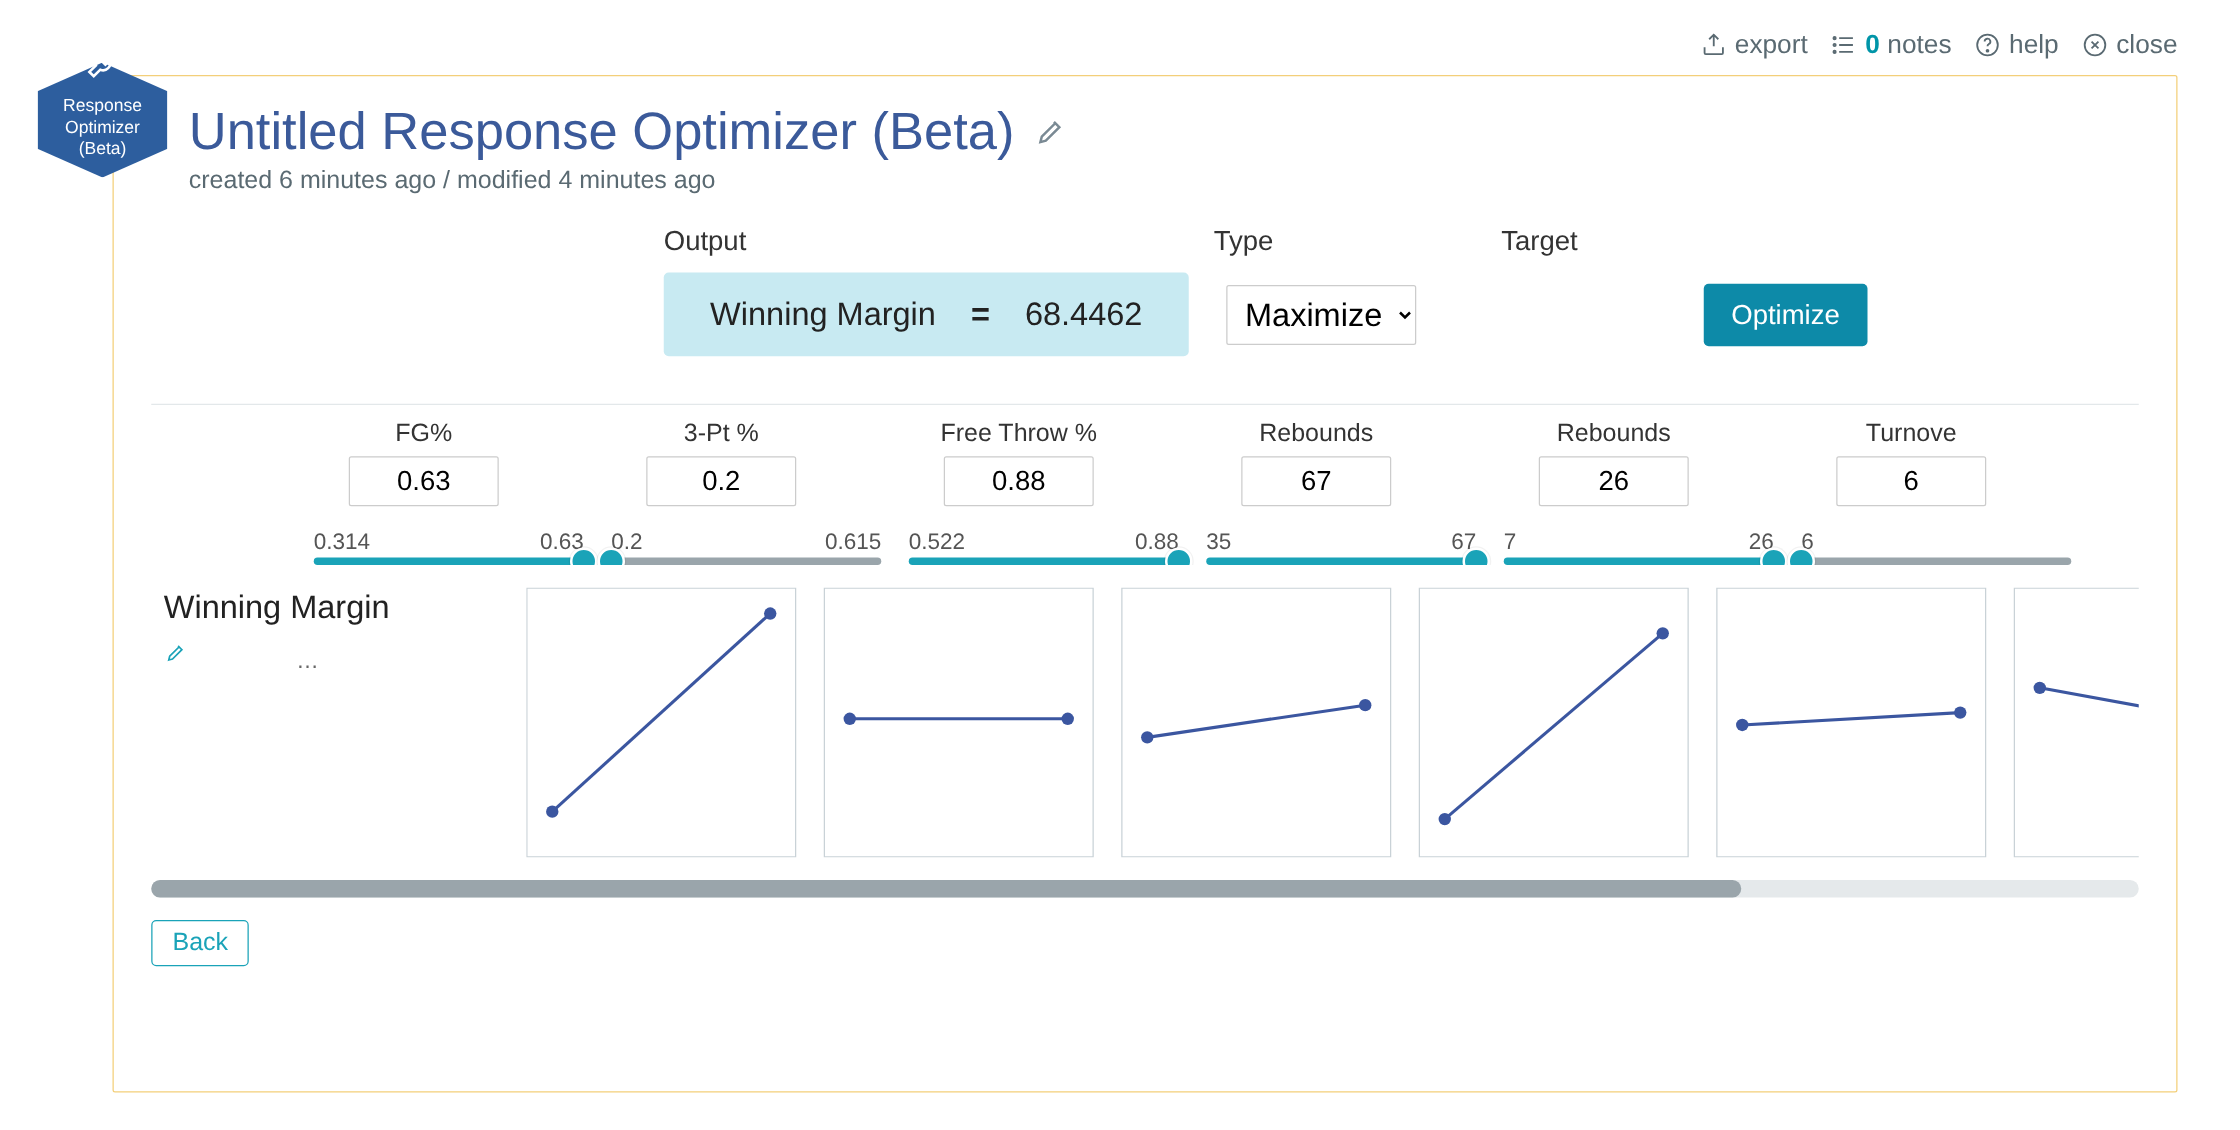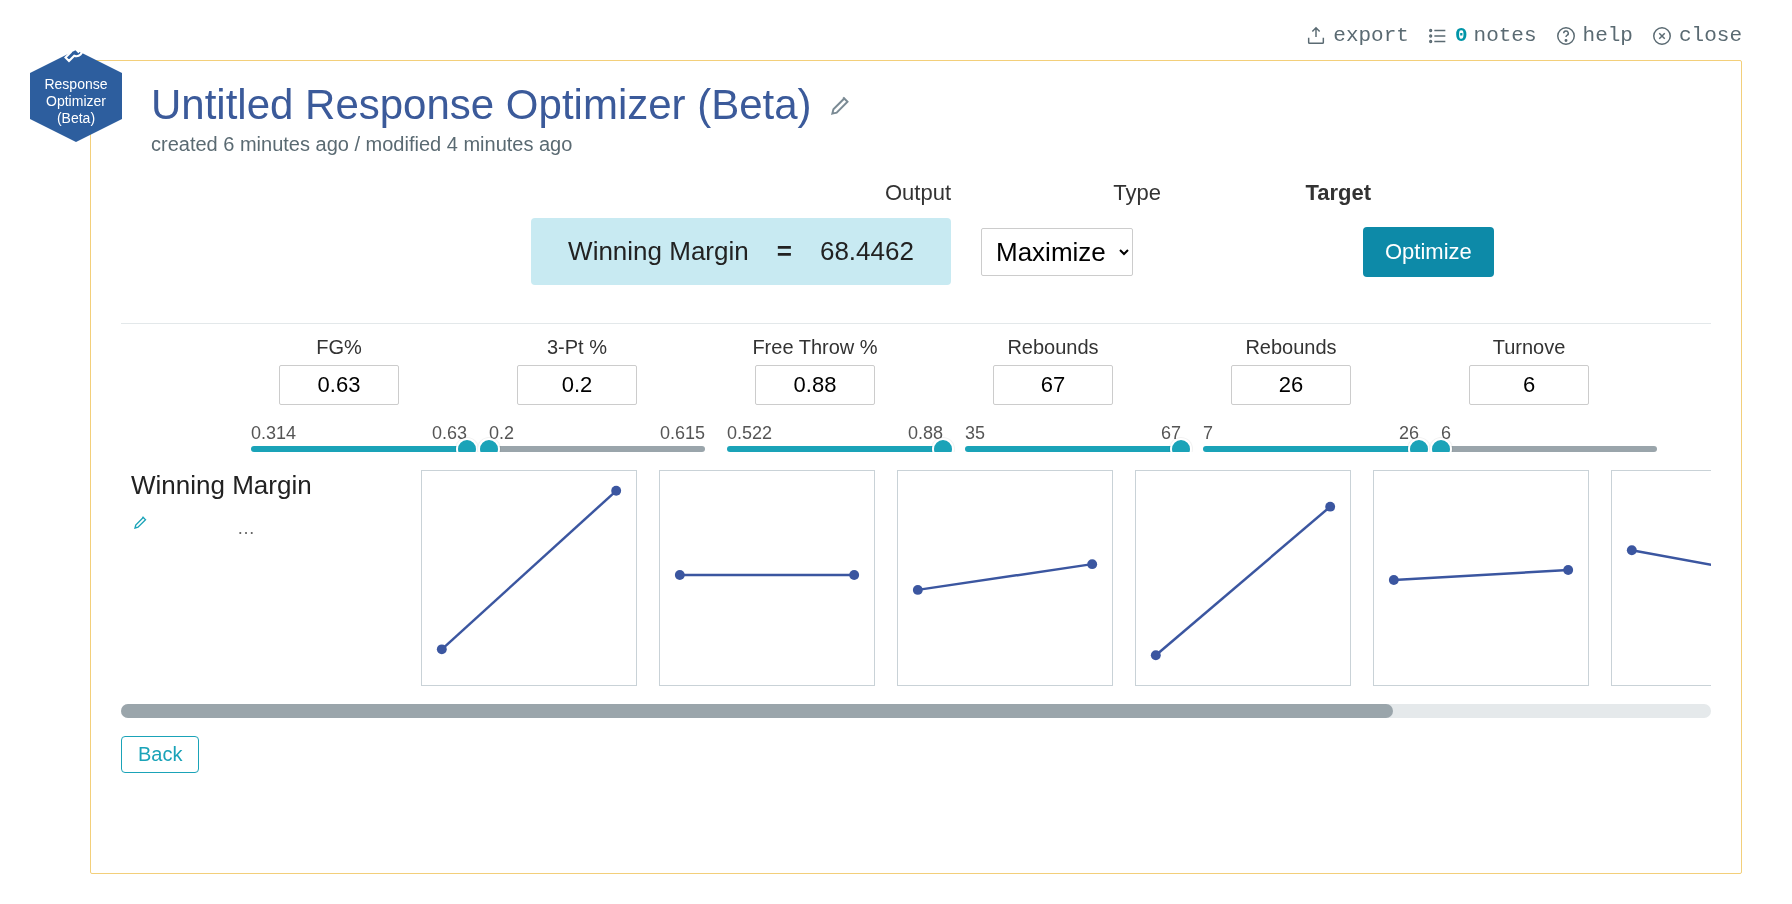--- a/index.html
+++ b/index.html
@@ -17,29 +17,29 @@
   .topbar {
     position: absolute;
     top: 24px;
     right: 50px;
     display: flex;
     gap: 18px;
     align-items: center;
     color: #5a6a72;
     font-size: 21px;
   }
-  .topbar .item { display: flex; align-items: center; gap: 6px; cursor: pointer; font-family: Liberation Mono, monospace; }
+  .topbar .item { display: flex; align-items: center; gap: 6px; cursor: pointer; }
   .topbar .notes-count { color: #0095a8; font-weight: 600; }
   .topbar svg { stroke: #5a6a72; }
 
   .badge {
     position: absolute;
     left: 30px;
     top: 40px;
-    width: 92px;
+    width: 104px;
     height: 102px;
     z-index: 10;
   }
   .badge .hex {
     position: absolute;
     inset: 10px 0 0 0;
     background: #2d5e9e;
     clip-path: polygon(50% 0, 100% 25%, 100% 75%, 50% 100%, 0 75%, 0 25%);
   }
   .badge .txt {
@@ -91,24 +91,24 @@
   }
 
   .section-labels {
     display: flex;
     margin-top: 24px;
     margin-left: 410px;
     gap: 0;
     color: #333;
     font-size: 22px;
   }
-  .section-labels > div { text-align: right; }
+  .section-labels > div { text-align: left; }
   .lbl-output { width: 420px; }
   .lbl-type { width: 190px; margin-left: 20px; }
-  .lbl-target { width: 170px; margin-left: 40px; font-weight: bold; }
+  .lbl-target { width: 170px; margin-left: 40px; }
 
   .output-row {
     display: flex;
     align-items: center;
     margin-top: 12px;
     margin-left: 410px;
     gap: 30px;
   }
   .output-pill {
     background: #c8eaf2;

